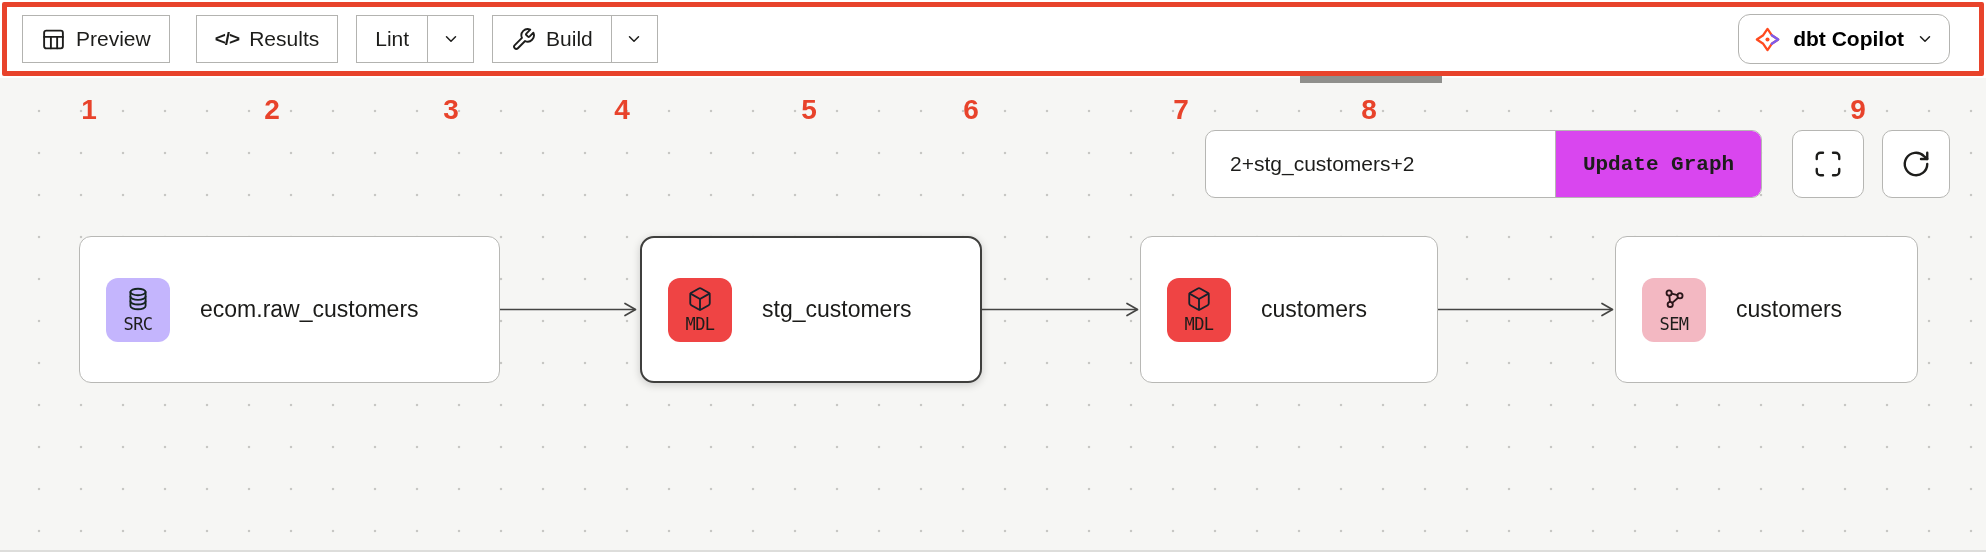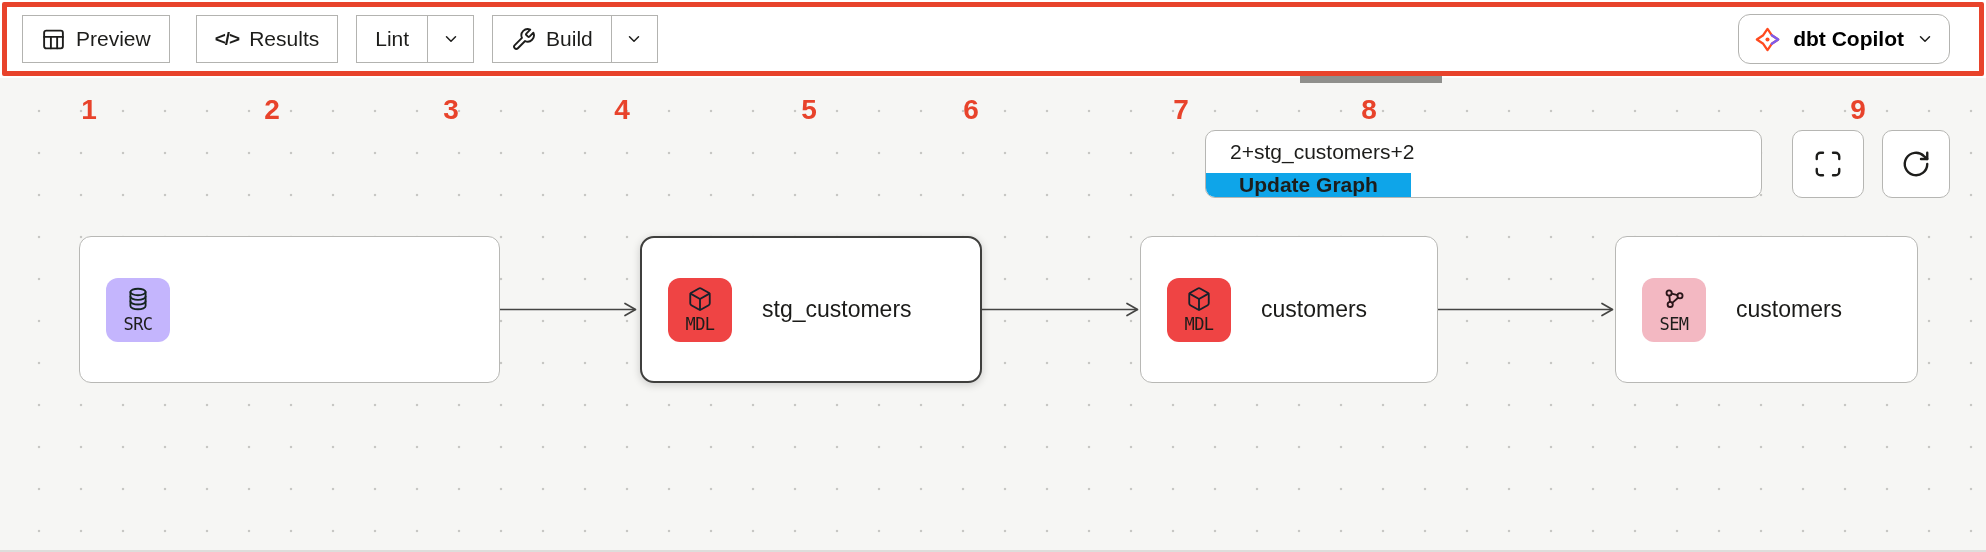--- a/index.html
+++ b/index.html
@@ -69,32 +69,32 @@
   }
   .ann-num {
     position:absolute; top:94px; transform:translateX(-50%);
     color:#e8432b; font-size:28px; font-weight:700; z-index:6;
   }
 
   
   .selector-box {
     position:absolute; left:1205px; top:130px; width:557px; height:68px;
     background:#fff; border:1.5px solid #b6b6b3; border-radius:10px;
-    display:flex; align-items:stretch; z-index:4; overflow:hidden;flex-direction:column;
+    display:flex; align-items:stretch; z-index:4; overflow:hidden;
   }
   .selector-input {
     flex:1; border:none; outline:none; background:transparent;
     font-family:"Liberation Sans",sans-serif; font-size:21px; color:#1d1d1b;
     padding:0 0 0 24px;
   }
   .selector-divider { width:1.5px; background:#b6b6b3; }
   .update-btn {
     width:205px; display:flex; align-items:center; justify-content:center;
-    font-size:21px; font-weight:600; background:#0ea5e9; border:none; cursor:pointer;
-    font-family:Liberation Sans, sans-serif; color:#1d1d1b;
+    font-size:21px; font-weight:600; background:#d946ef; border:none; cursor:pointer;
+    font-family:Liberation Mono, monospace; color:#1d1d1b;
   }
   .icon-btn {
     position:absolute; top:130px; width:72px; height:68px;
     background:#fff; border:1.5px solid #b6b6b3; border-radius:10px;
     display:flex; align-items:center; justify-content:center; cursor:pointer; z-index:4;
   }
   .fullscreen-btn { left:1792px; }
   .refresh-btn { left:1882px; width:68px; }
 
   
@@ -246,20 +246,21 @@
     <span class="icon">
       <svg width="26" height="26" viewBox="0 0 24 24" fill="none" stroke="#14241f" stroke-width="1.7" stroke-linecap="round">
           <ellipse cx="12" cy="5.5" rx="7" ry="3"></ellipse>
           <path d="M5 5.5v4.3c0 1.66 3.13 3 7 3s7-1.34 7-3V5.5"></path>
           <path d="M5 9.8v4.3c0 1.66 3.13 3 7 3s7-1.34 7-3V9.8"></path>
           <path d="M5 14.1v4.4c0 1.66 3.13 3 7 3s7-1.34 7-3v-4.4"></path>
         </svg>
     </span>
     <span class="badge-label">SRC</span>
   </span>
+  <span class="node-label">ecom.raw_customers</span>
 </div>
 
 <div class="node selected" style="left:640px; width:342px;">
   <span class="badge badge-mdl">
     <span class="icon">
       <svg width="26" height="26" viewBox="0 0 24 24" fill="none" stroke="#17212b" stroke-width="1.7" stroke-linecap="round" stroke-linejoin="round">
           <path d="M21 8a2 2 0 0 0-1-1.73l-7-4a2 2 0 0 0-2 0l-7 4A2 2 0 0 0 3 8v8a2 2 0 0 0 1 1.73l7 4a2 2 0 0 0 2 0l7-4A2 2 0 0 0 21 16Z"></path>
           <path d="m3.3 7 8.7 5 8.7-5"></path>
           <path d="M12 22V12"></path>
         </svg>

